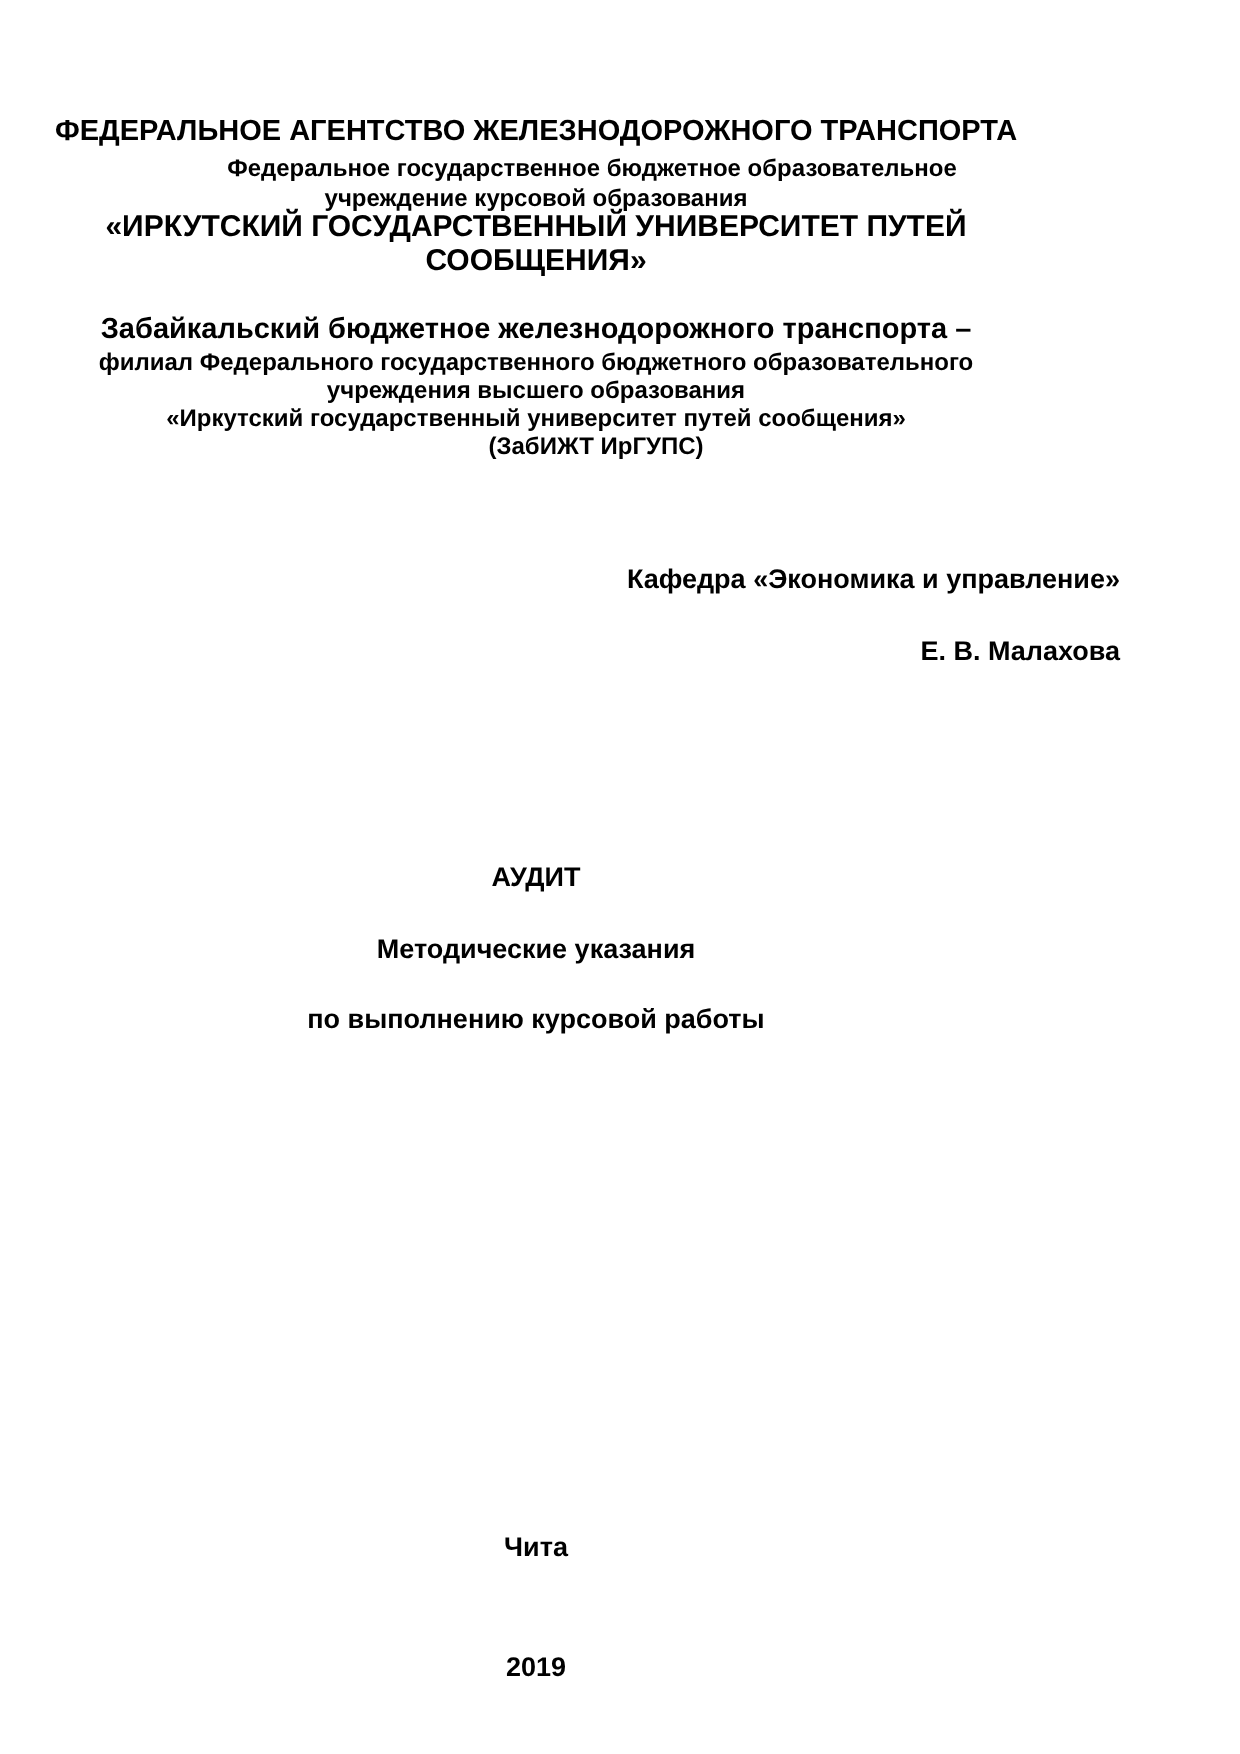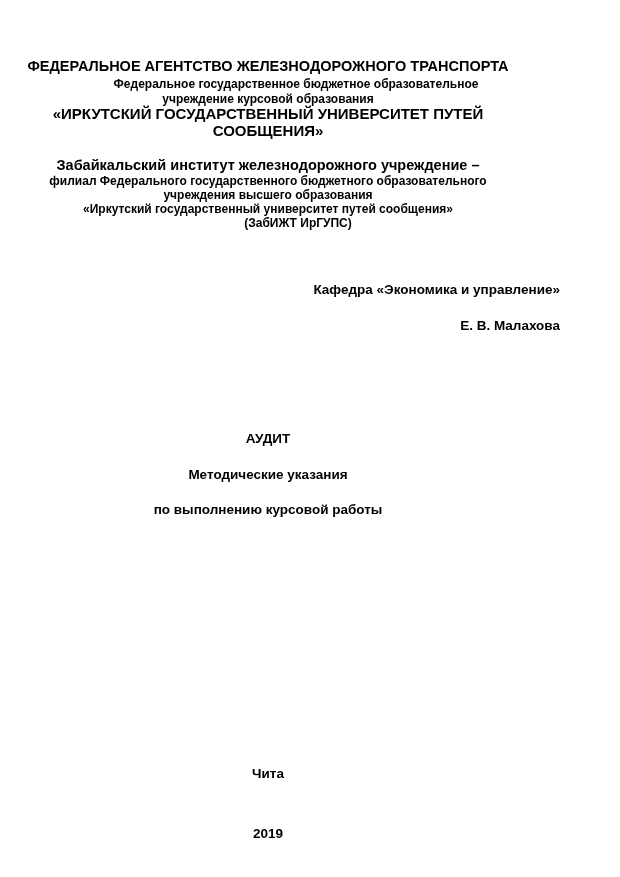--- a/index.html
+++ b/index.html
@@ -40,21 +40,21 @@
 <body>
 
 <div>
 
   <div class="line f14" style="top:59px;">ФЕДЕРАЛЬНОЕ АГЕНТСТВО ЖЕЛЕЗНОДОРОЖНОГО ТРАНСПОРТА</div>
   <div class="line f12" style="top:78px;padding-left:28px;">Федеральное государственное бюджетное образовательное</div>
   <div class="line f12" style="top:93px;">учреждение курсовой образования</div>
   <div class="line f15" style="top:106px;">«ИРКУТСКИЙ ГОСУДАРСТВЕННЫЙ УНИВЕРСИТЕТ ПУТЕЙ</div>
   <div class="line f15" style="top:123px;">СООБЩЕНИЯ»</div>
 
-  <div class="line f14" style="top:158px;">Забайкальский институт железнодорожного учреждение –</div>
+  <div class="line f14" style="top:158px;">Забайкальский бюджетное железнодорожного транспорта –</div>
   <div class="line f12" style="top:175px;">филиал Федерального государственного бюджетного образовательного</div>
   <div class="line f12" style="top:189px;">учреждения высшего образования</div>
   <div class="line f12" style="top:203px;">«Иркутский государственный университет путей сообщения»</div>
   <div class="line f12" style="top:217px;padding-left:30px;">(ЗабИЖТ ИрГУПС)</div>
 
   <div class="right f13" style="top:283px;">Кафедра «Экономика и управление»</div>
   <div class="right f13" style="top:319px;">Е. В. Малахова</div>
 
   <div class="line f13" style="top:432px;">АУДИТ</div>
   <div class="line f13" style="top:468px;">Методические указания</div>

